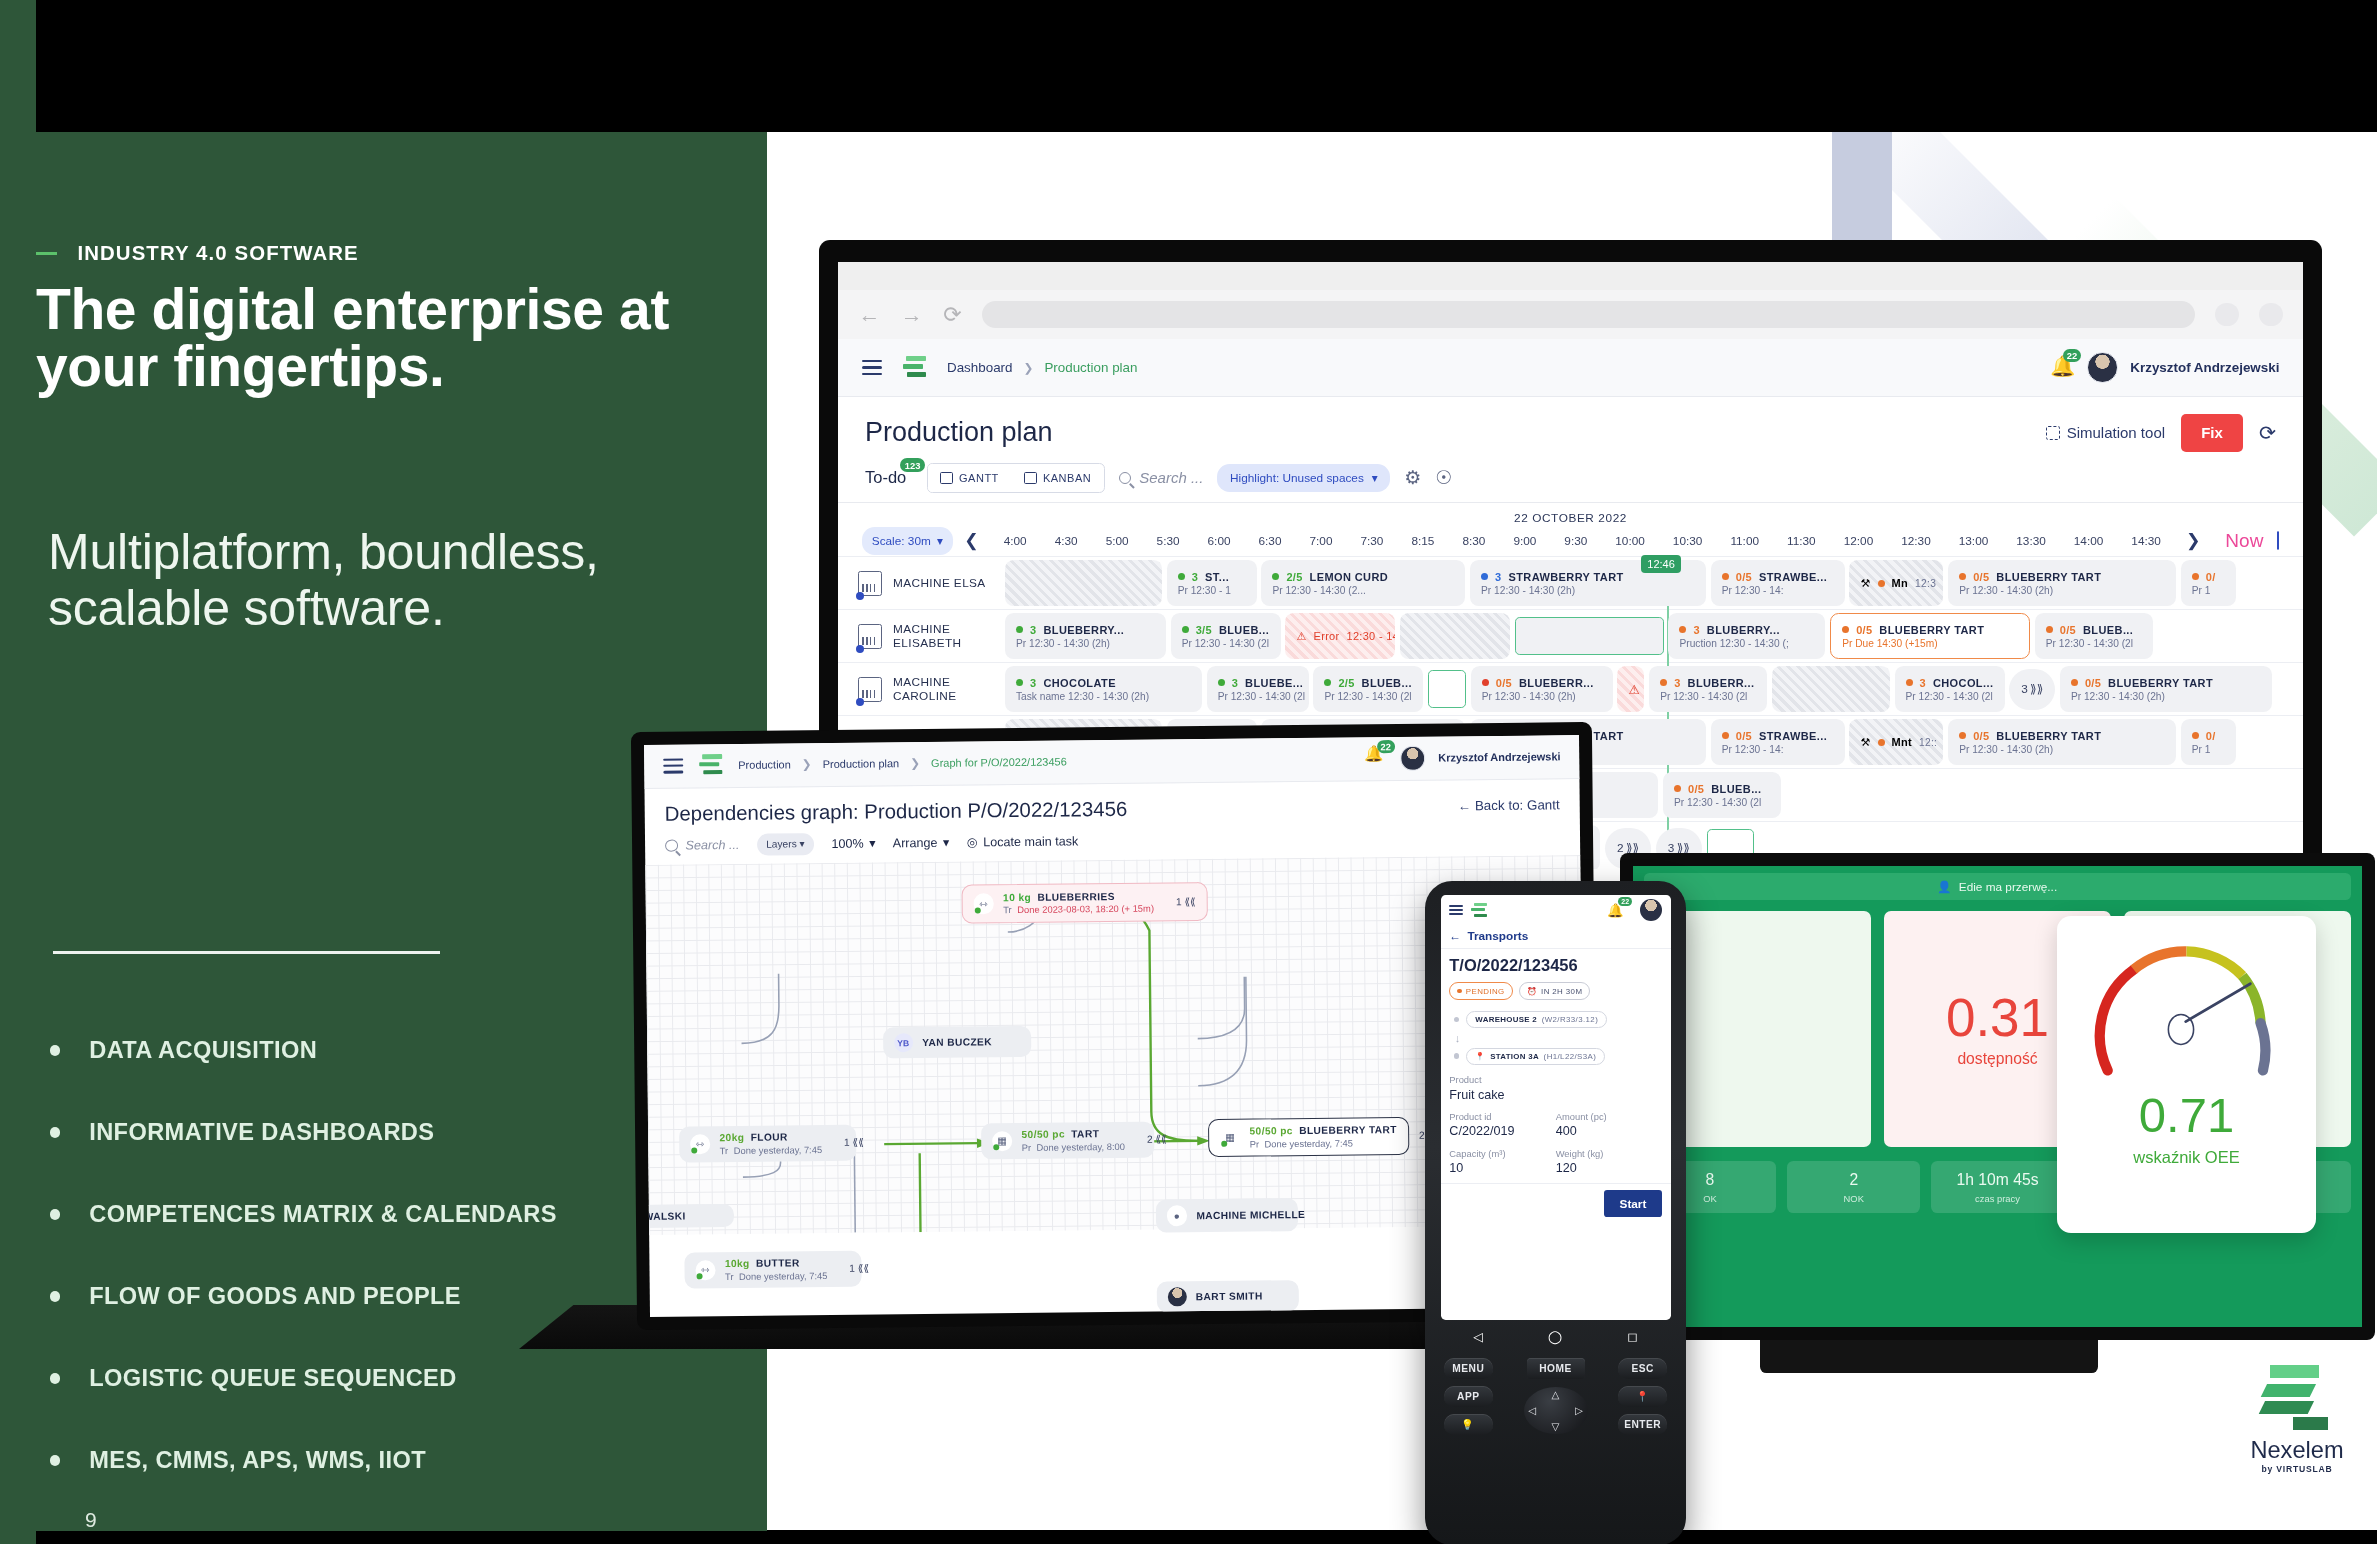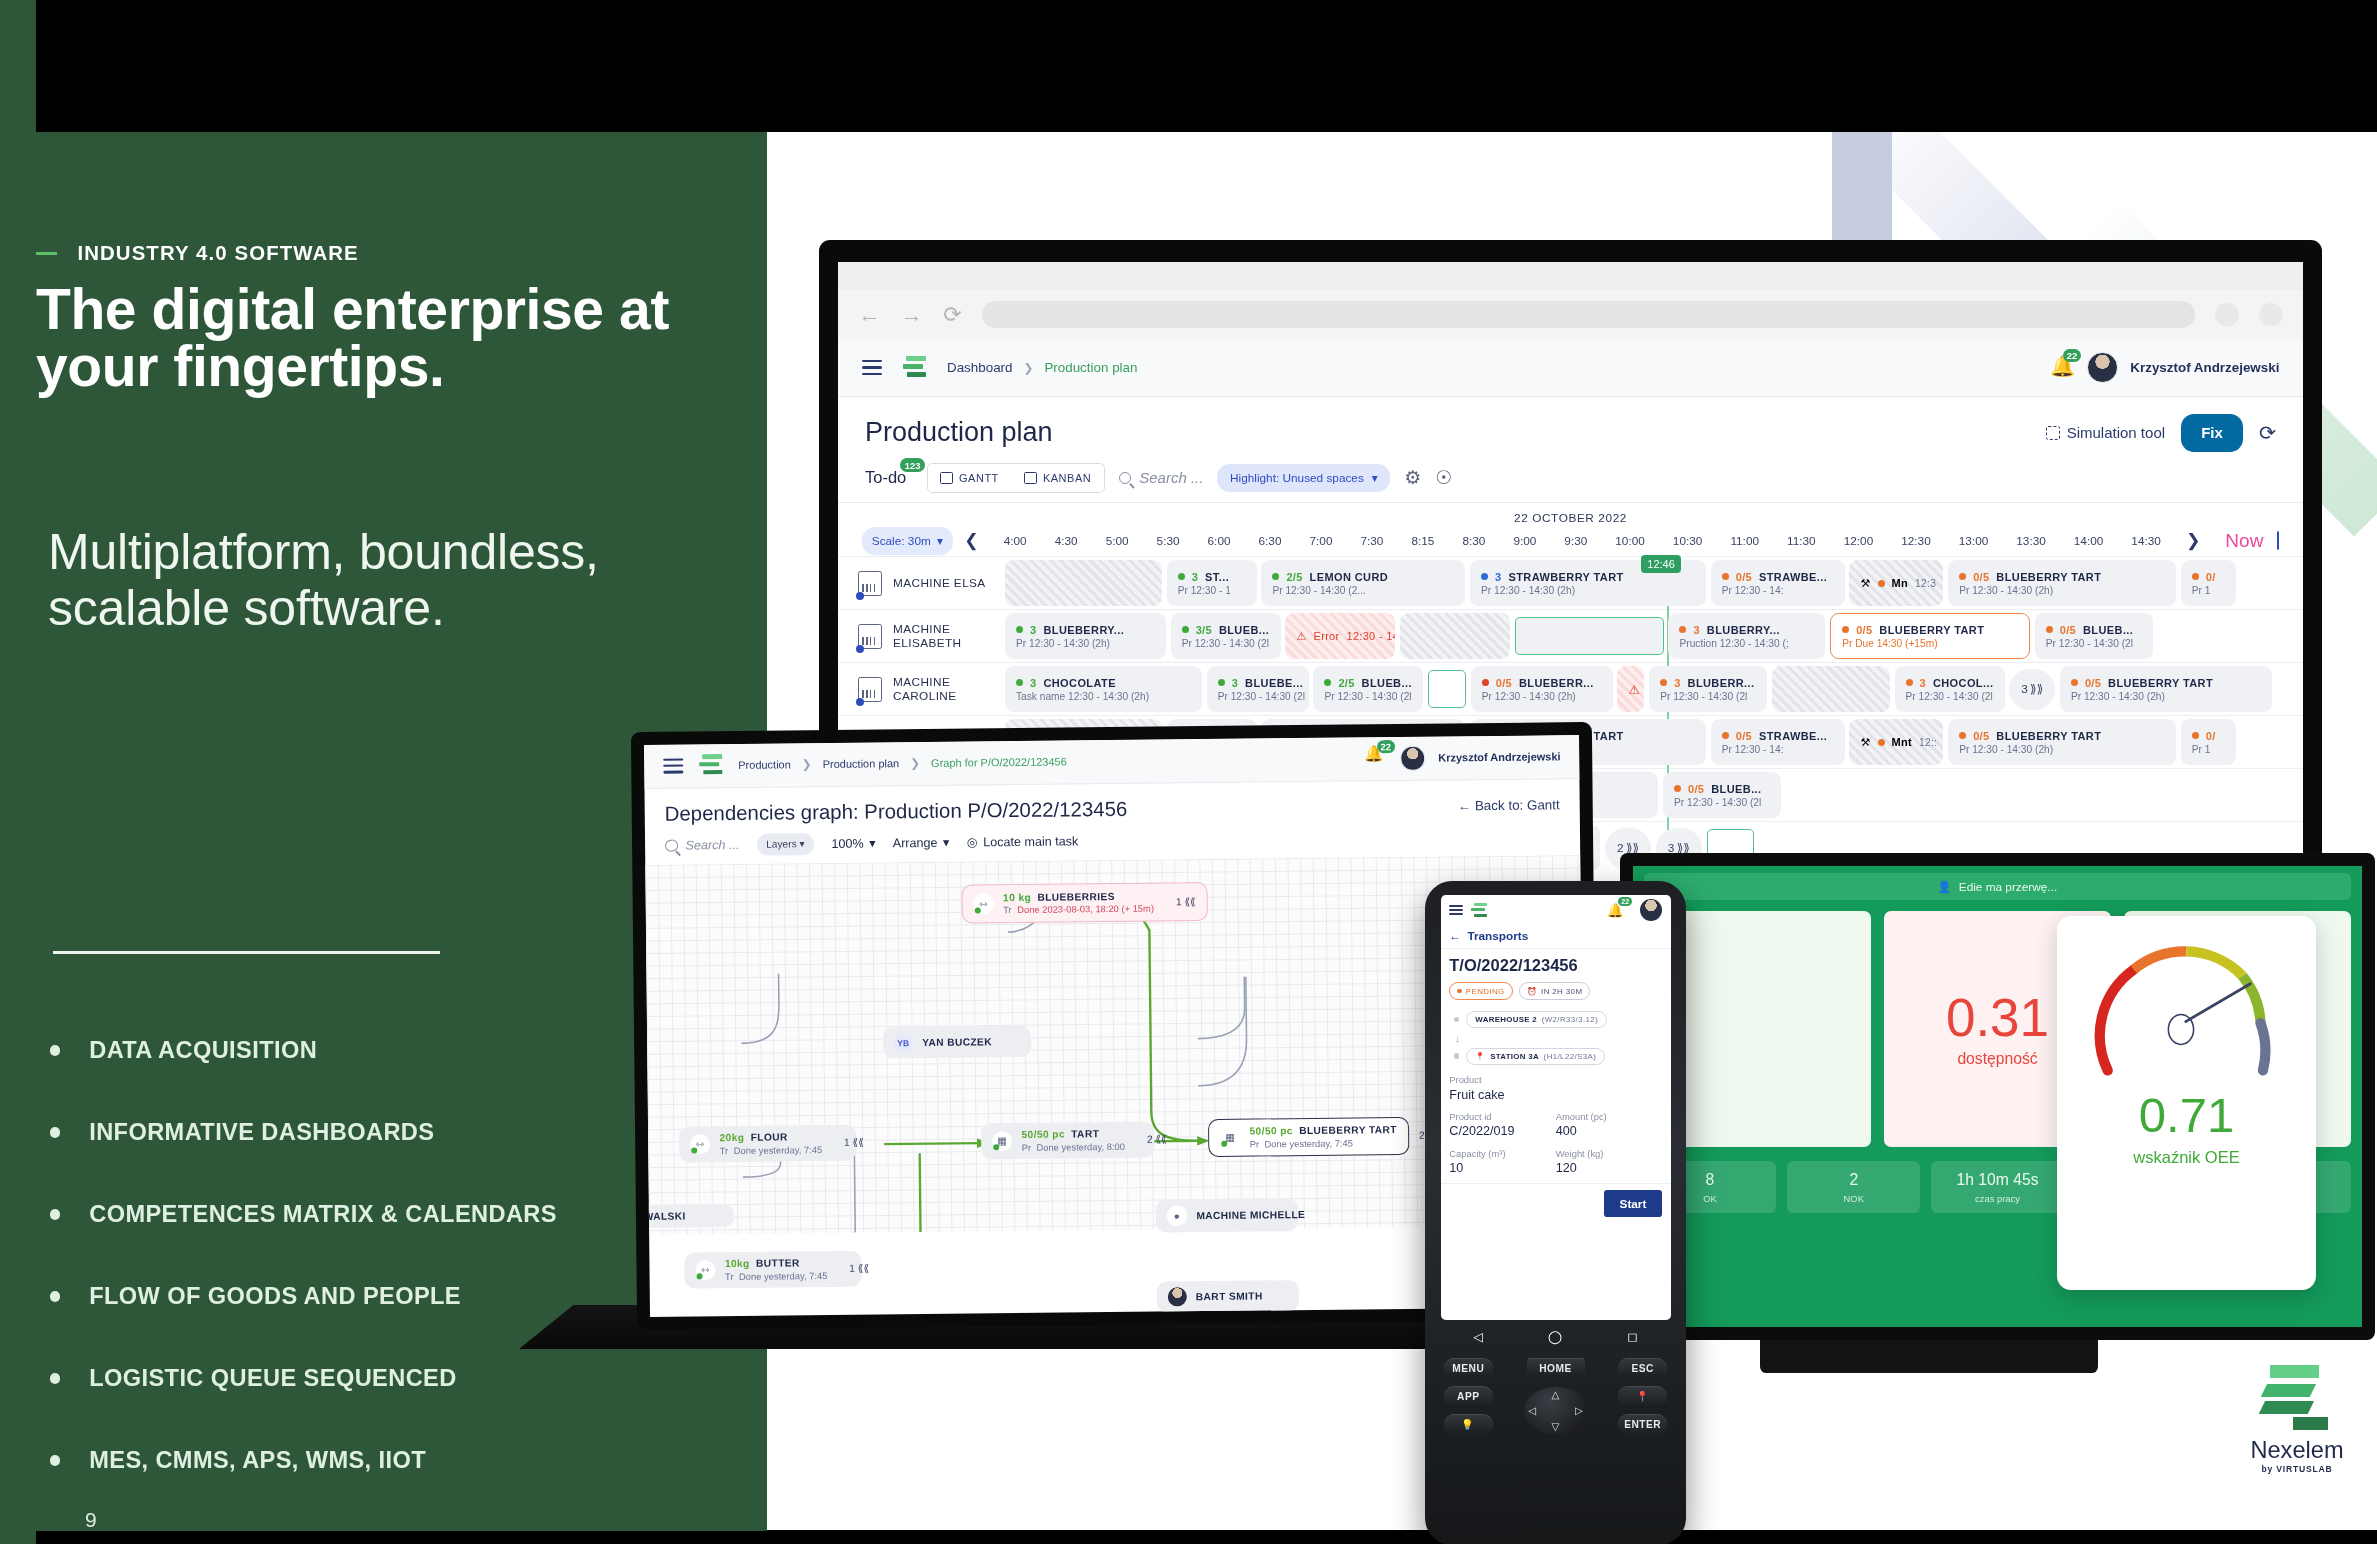--- a/index.html
+++ b/index.html
@@ -128,22 +128,22 @@
   }
   .uname { font-size: 13.4px; font-weight: 700; color: #23305c; white-space: nowrap; }
 
   
   .pghdr { padding: 17.3px 27px 0 27px; display: flex; align-items: center; }
   .pgtitle { font-size: 27px; color: #1d2747; font-weight: 400; }
   .pghdr-right { margin-left: auto; display: flex; align-items: center; gap: 15.7px; }
   .simtool { font-size: 15px; color: #2b3a6b; display: flex; align-items: center; gap: 7px; }
   .simicon { width:14px;height:14px;border:1.6px dashed #2b3a6b;border-radius:2.4px;}
   .fixbtn {
-    background: #0369a1; color: #fff; font-size: 15px; font-weight: 700;
-    padding: 10.2px 20.4px; border-radius: 13px;
+    background: #ef4444; color: #fff; font-size: 15px; font-weight: 700;
+    padding: 10.2px 20.4px; border-radius: 5px;
   }
   .refresh { font-size: 20.4px; color: #2b3a6b; }
 
   
   .ptools { padding: 11px 27px 9.4px 27px; display: flex; align-items: center; gap: 14px; }
   .todo { position: relative; font-size: 16.5px; color: #1d2747; padding-right: 6.3px;}
   .todo .badge {
     position: absolute; right: -12.6px; top: -10.2px; background: #33a05c; color: #fff;
     font-size: 9.4px; font-weight: 700; border-radius: 8.6px; padding: 1.6px 4.7px;
   }
@@ -311,21 +311,21 @@
   .kval { font-size: 53px; font-weight: 400; line-height: 1; }
   .klbl { font-size: 15.7px; }
   .tv-stats { display: flex; gap: 11px; margin-top: 14px; }
   .scard {
     flex: 1; background: rgba(255,255,255,.14); border-radius: 6.3px;
     padding: 9.4px 3.1px; text-align: center; color: #eafaf0;
   }
   .sval { font-size: 15.7px; }
   .slbl { font-size: 9.4px; opacity: .85; margin-top: 3.9px; }
   #oee-card {
-    position: absolute; left: 2057px; top: 916px; width: 259px; height: 374px;
+    position: absolute; left: 2057px; top: 916px; width: 259px; height: 317px;
     background: #fff; border-radius: 14px; box-shadow: 0 7.9px 23.6px rgba(0,0,0,.18);
     display: flex; flex-direction: column; align-items: center; padding-top: 22px;
   }
   .gauge { position: relative; width: 197px; height: 138px; }
   .gval { font-size: 49px; color: #3faa3a; margin-top: 11px; }
   .glabel2 { font-size: 16.5px; color: #3faa3a; margin-top: 4.7px; }
   #tv-stand {
     position: absolute; left: 1760px; top: 1337px; width: 338px; height: 36px;
     background: #141414; border-radius: 0 0 6.3px 6.3px;
   }

